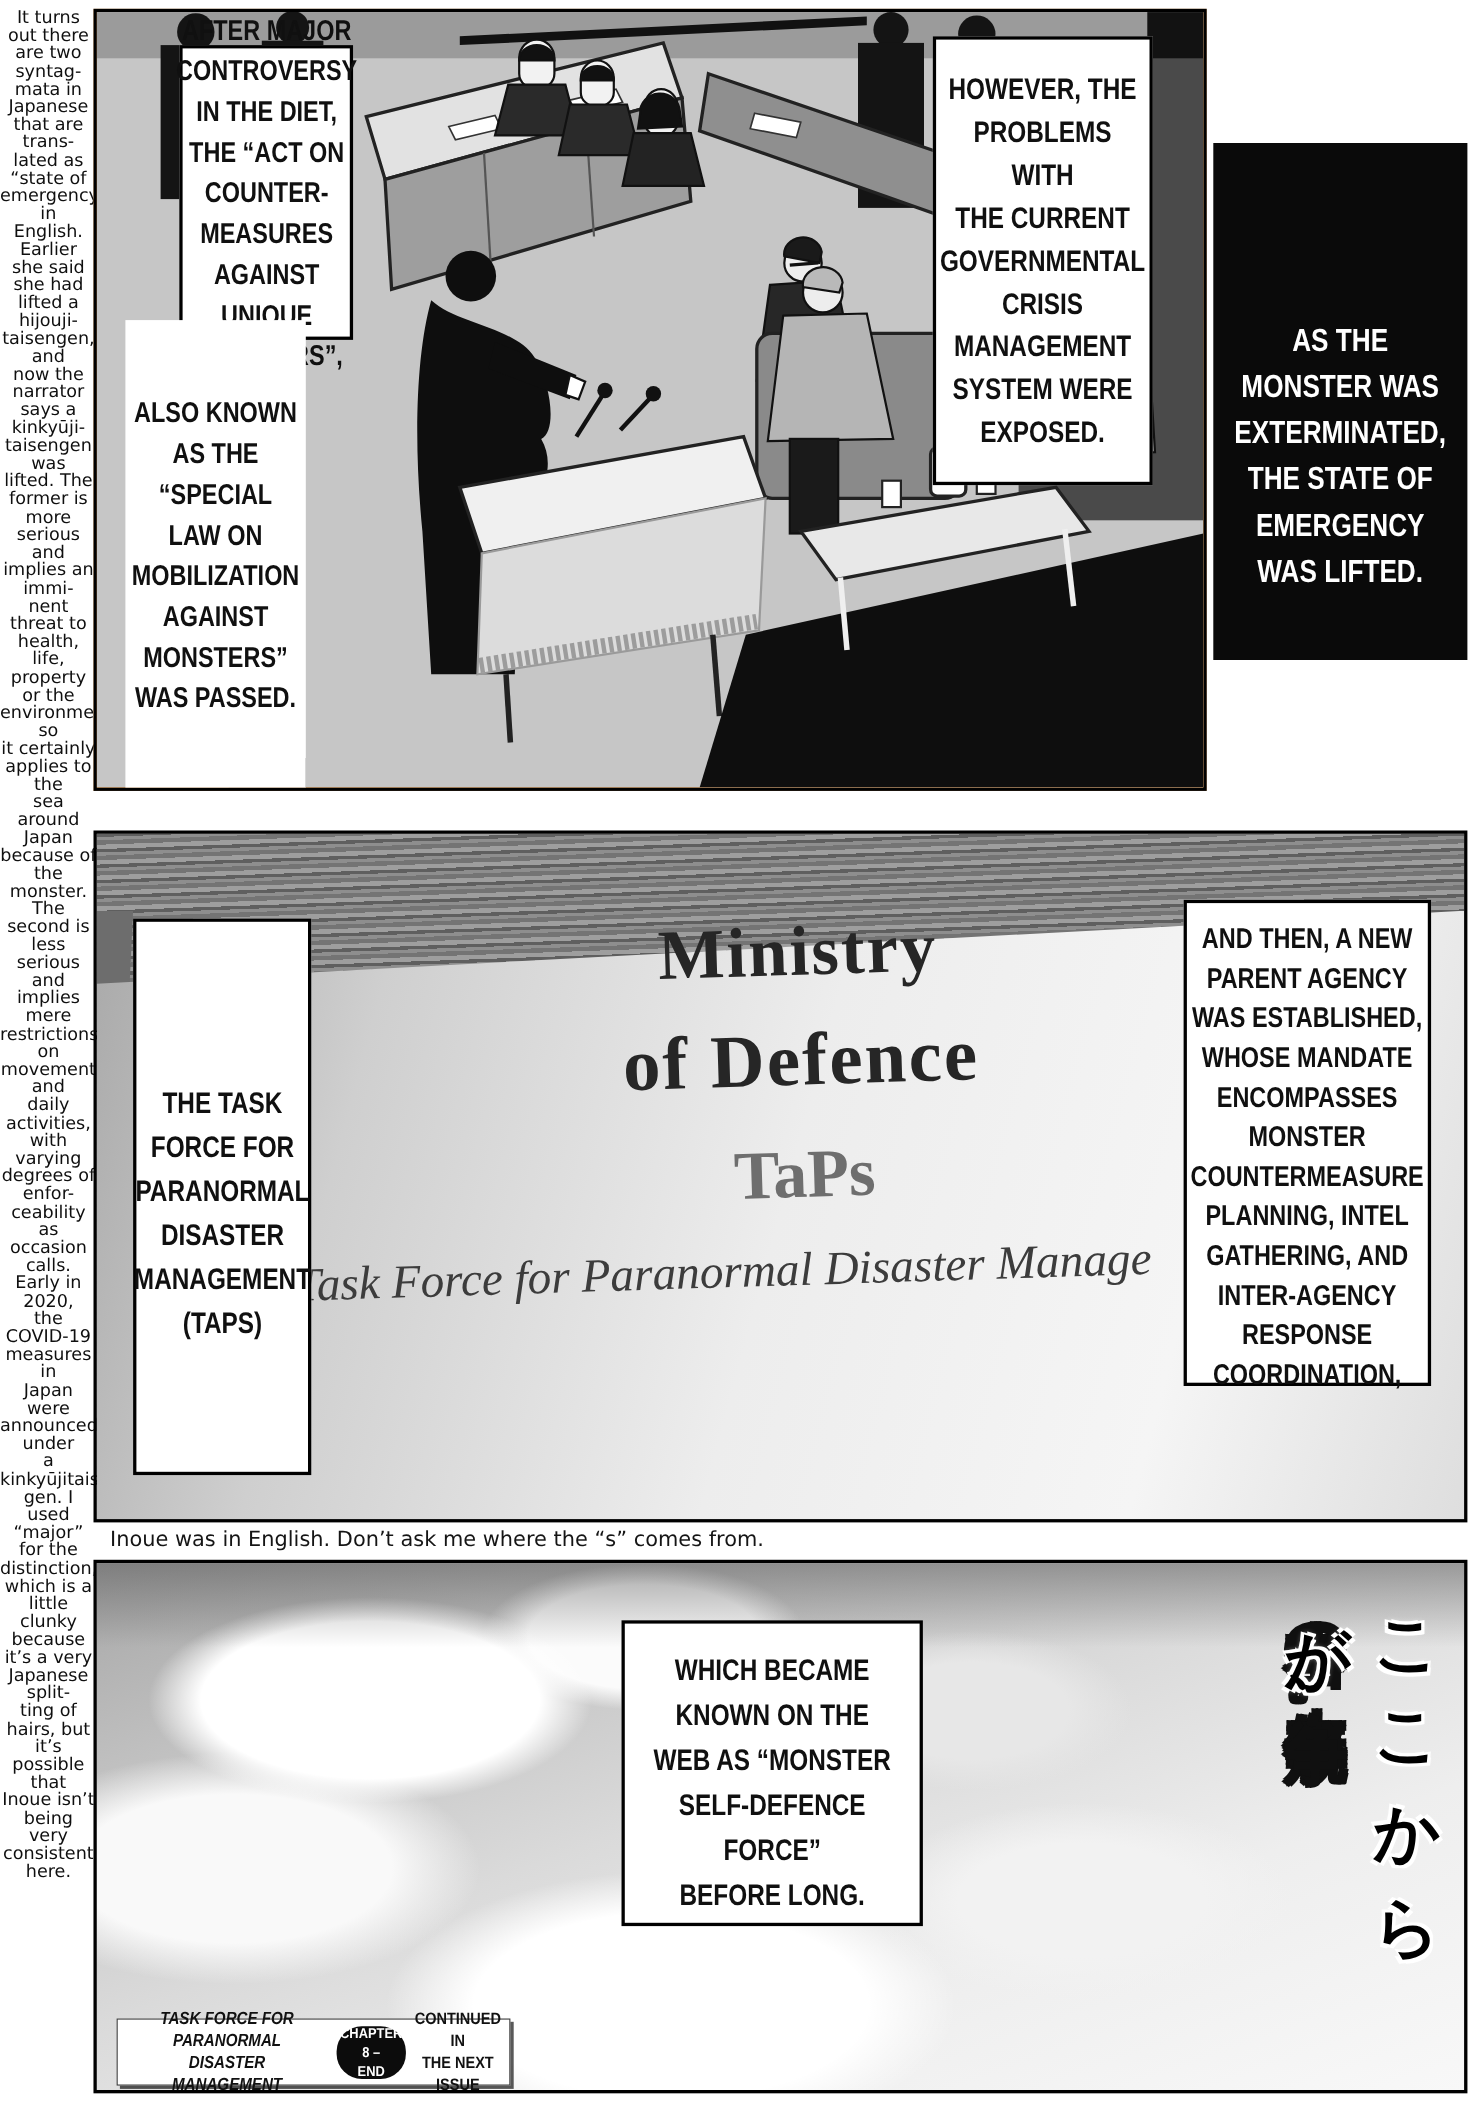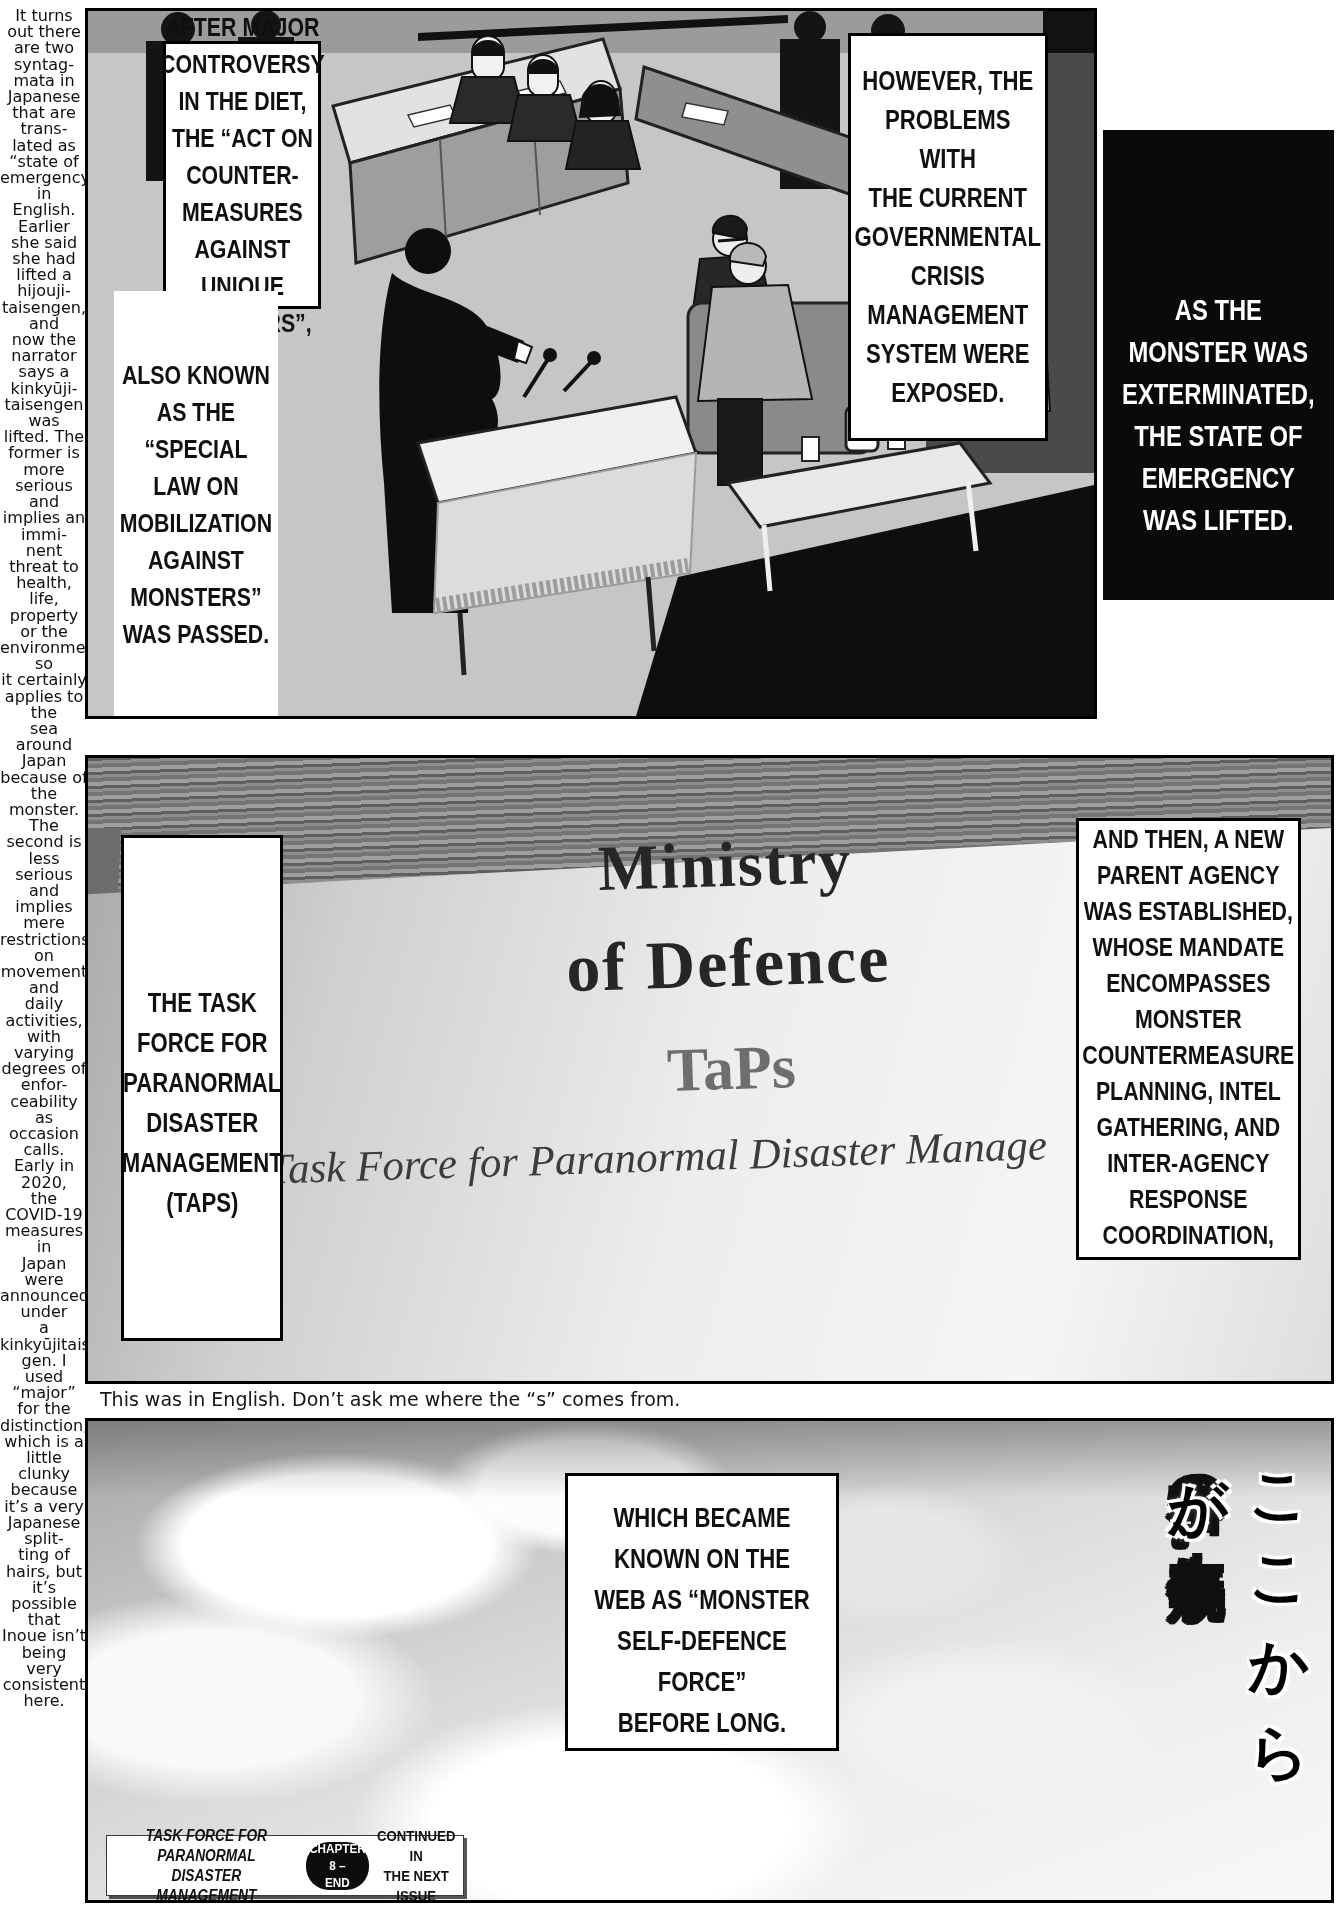--- a/index.html
+++ b/index.html
@@ -32,21 +32,21 @@
   #capB .cap{font-size:26px;line-height:37px;}
   #capC{left:760px;top:22px;width:194px;height:402px;}
   #capC .cap{font-size:27px;line-height:39px;}
 
   #capD{position:absolute;left:1103px;top:130px;width:231px;height:470px;background:#0a0a0a;
     display:flex;align-items:center;justify-content:center;text-align:center;padding-top:100px;box-sizing:border-box;}
   #capD .cap{color:#fff;font-size:29px;line-height:42px;}
 
   #capE{left:33px;top:77px;width:162px;height:506px;padding-top:30px;box-sizing:border-box;align-items:center;}
   #capE .cap{font-size:27px;line-height:40px;}
-  #capF{left:988px;top:60px;width:225px;height:442px;align-items:flex-start;box-sizing:border-box;}
+  #capF{left:988px;top:60px;width:225px;height:442px;align-items:flex-start;padding-top:14px;box-sizing:border-box;}
   #capF .cap{font-size:26px;line-height:36px;}
   #capG{left:477px;top:52px;width:274px;height:278px;padding-top:18px;box-sizing:border-box;}
   #capG .cap{font-size:27px;line-height:41px;}
 
   
   .sign{position:absolute;left:0;right:0;top:70px;bottom:0;
     background:linear-gradient(105deg,#a9a9a9 0%,#cfcfcf 20%,#ededed 50%,#f5f5f5 78%,#dedede 100%);
     clip-path:polygon(0 12%,100% 0,100% 100%,0 100%);}
   .sign-inner{position:absolute;left:0;right:-40px;top:70px;text-align:center;transform:rotate(-1.8deg);
     font-family:"Liberation Serif",serif;color:#262626;}
@@ -313,21 +313,21 @@
 MONSTER
 COUNTERMEASURE
 PLANNING, INTEL
 GATHERING, AND
 INTER-AGENCY
 RESPONSE
 COORDINATION,</span>
     </div>
   </div>
 
-  <div class="translator-note">This was in English. Don’t ask me where the “s” comes from.</div>
+  <div class="translator-note">Inoue was in English. Don’t ask me where the “s” comes from.</div>
 
   <div class="panel" id="panel3">
     <div class="sky"></div>
 
     <div class="cap-box bordered" id="capG">
       <span class="cap">WHICH BECAME
 KNOWN ON THE
 WEB AS “MONSTER
 SELF-DEFENCE FORCE”
 BEFORE LONG.</span>

